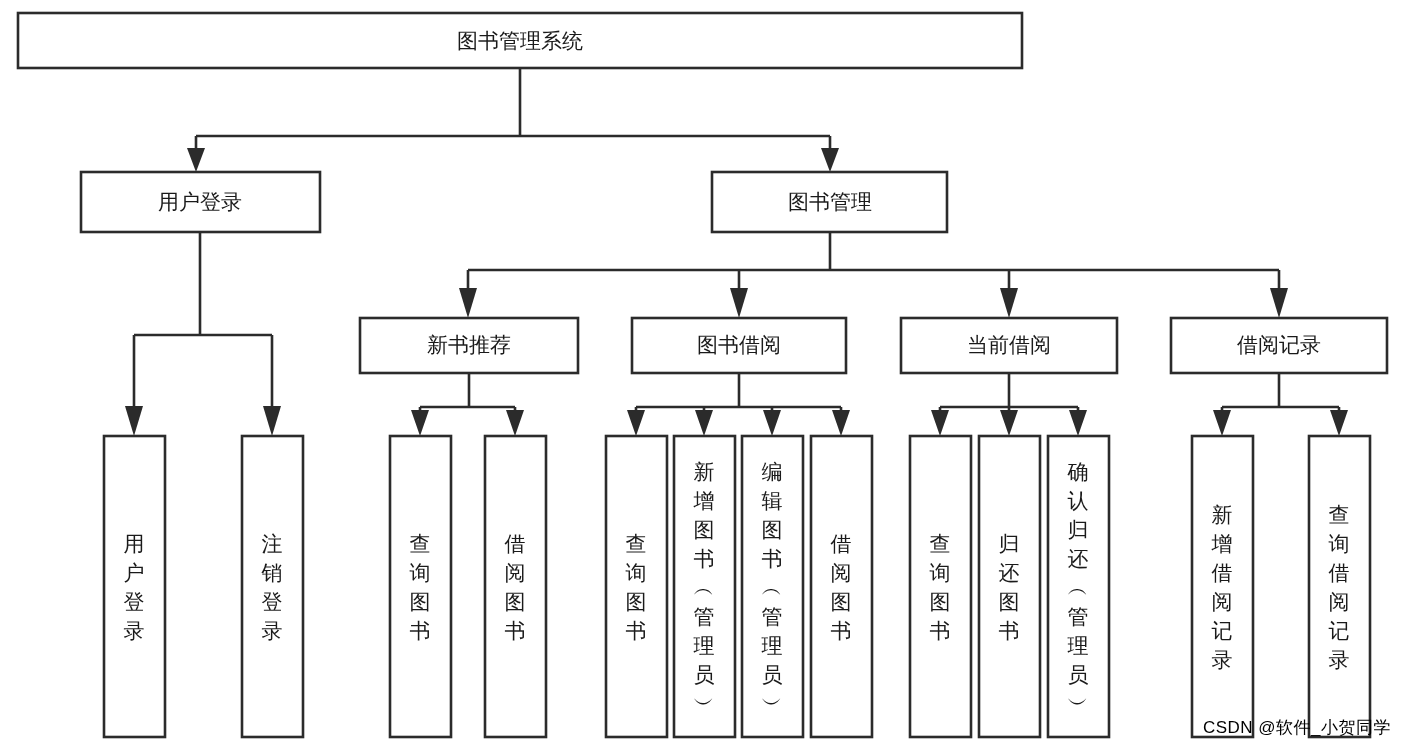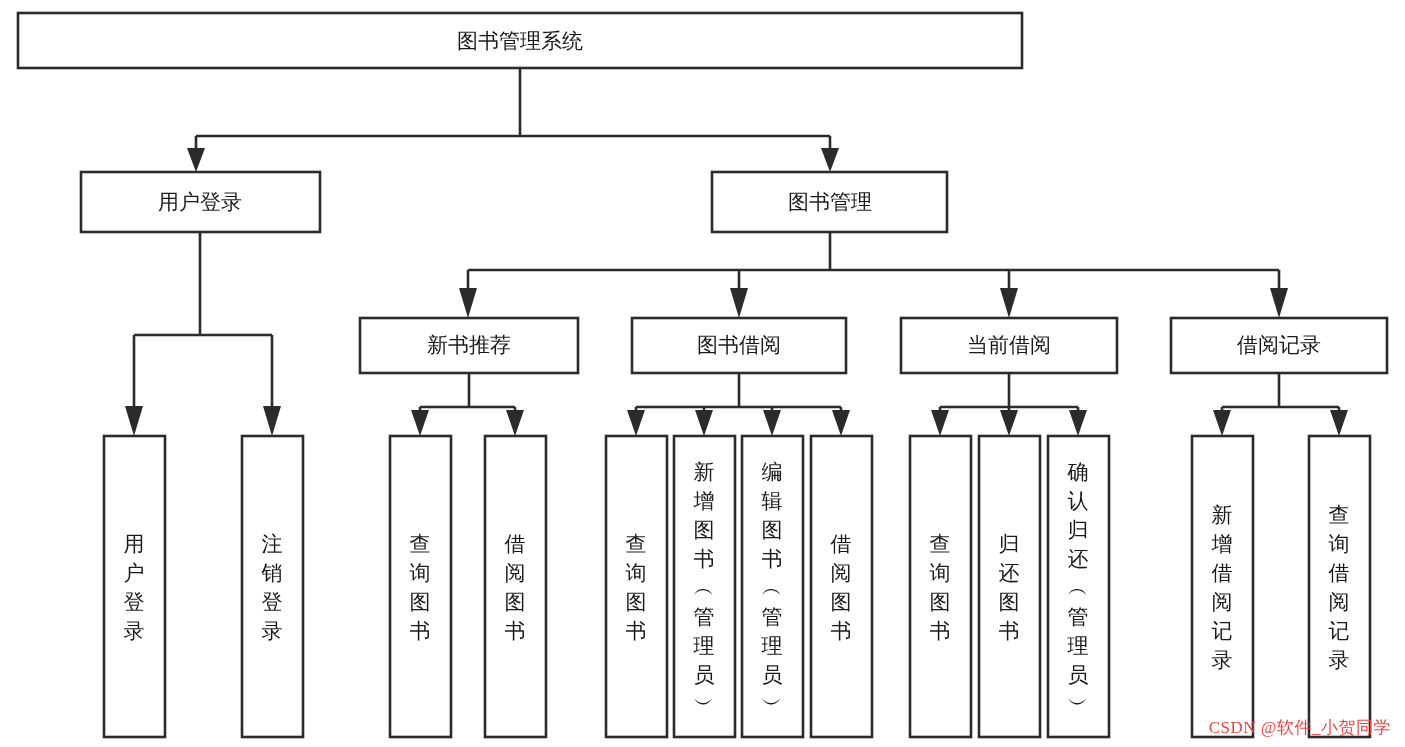--- a/index.html
+++ b/index.html
@@ -53,23 +53,23 @@
   .node-label-v {
     font-family: "DejaVu Sans", "Liberation Sans", sans-serif;
     font-size: 21px;
     fill: #1a1a1a;
     text-anchor: middle;
   }
   .watermark {
     position: absolute;
     right: 14px;
     bottom: 8px;
-    font-family: Liberation Serif, serif;
+    font-family: Liberation Sans, sans-serif;
     font-size: 17px;
-    color: #ef4444;
+    color: #000000;
     letter-spacing: 0.5px;
     white-space: nowrap;
     user-select: none;
   }
 </style>
 </head>
 <body>
 
 <div id="diagram-root">
 

